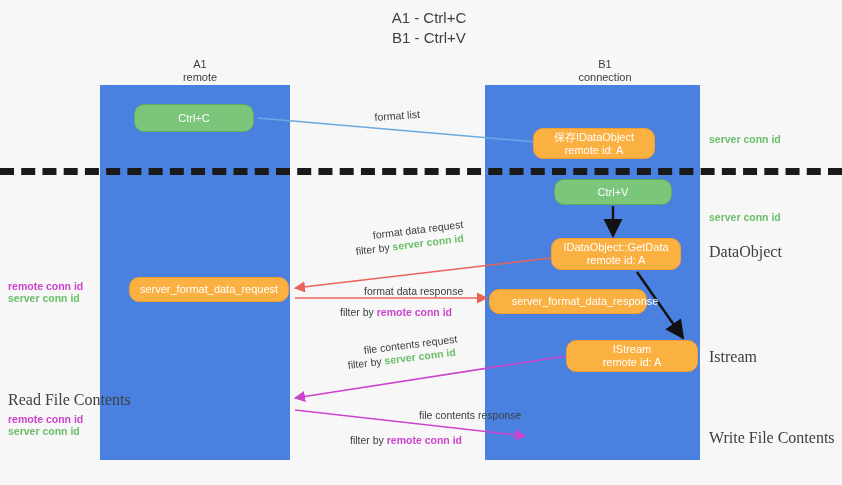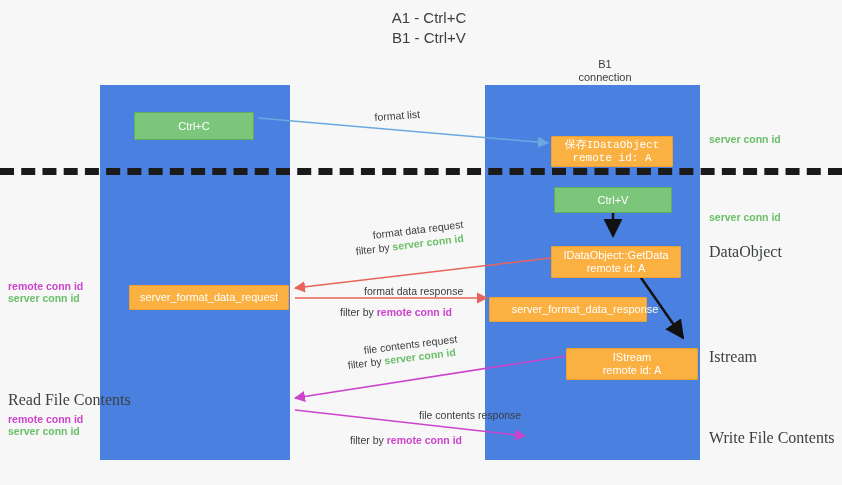--- a/index.html
+++ b/index.html
@@ -29,22 +29,21 @@
   
   .lane{background:#4a80e0;}
 
   
   .box{
     box-sizing:border-box;
     display:flex;align-items:center;justify-content:center;
     text-align:center;color:#ffffff;
     font-size:11px;line-height:13px;
     white-space:pre-line;
-    border-radius:1px;
-    margin-top:8px;
+    border-radius:10px;
   }
   .box.green{background:#7bc67b;border:1px solid #5fae5f;}
   .box.orange{background:#fbb042;border:1px solid #f0a030;}
 
   
   .elabel{
     font-size:10.5px;line-height:15px;color:#3c4043;
     white-space:nowrap;
   }
   .elabel .green{color:#6abf69;font-weight:bold;}
@@ -64,20 +63,22 @@
   svg.overlay{position:absolute;left:0;top:0;width:842px;height:485px;pointer-events:none;}
 </style>
 </head>
 <body>
 
 <div id="stage">
 
   <div class="abs" id="title">A1 - Ctrl+C
 B1 - Ctrl+V</div>
 
+  <div class="abs lane-head" style="left:140px;top:58px;width:120px;">A1
+remote</div>
   <div class="abs lane-head" style="left:540px;top:58px;width:130px;">B1
 connection</div>
 
   <div class="abs lane" style="left:100px;top:85px;width:190px;height:375px;"></div>
   <div class="abs lane" style="left:485px;top:85px;width:215px;height:375px;"></div>
 
   <svg class="overlay">
     <defs>
       <marker id="ah-blue" viewBox="0 0 10 10" refX="9" refY="5" markerWidth="7" markerHeight="7" orient="auto-start-reverse">
         <path d="M0,0 L10,5 L0,10 z" fill="#6aa9e0"></path>
@@ -109,21 +110,21 @@
     <line x1="566" y1="356" x2="295" y2="398" stroke="#cc44cc" stroke-width="1.6" marker-end="url(#ah-magenta)"></line>
 
     <line x1="295" y1="410" x2="525" y2="436" stroke="#cc44cc" stroke-width="1.6" marker-end="url(#ah-magenta)"></line>
   </svg>
 
   <div class="abs box green" style="left:134px;top:104px;width:120px;height:28px;">Ctrl+C</div>
 
   <div class="abs box orange" style="left:129px;top:277px;width:160px;height:25px;">server_format_data_request</div>
 
 
-  <div class="abs box orange" style="left:551px;top:128px;width:122px;height:31px;font-family:Liberation Mono, monospace;">保存IDataObject
+  <div class="abs box orange" style="left:533px;top:128px;width:122px;height:31px;">保存IDataObject
 remote id: A</div>
 
   <div class="abs box green" style="left:554px;top:179px;width:118px;height:26px;">Ctrl+V</div>
 
   <div class="abs box orange" style="left:551px;top:238px;width:130px;height:32px;">IDataObject::GetData
 remote id: A</div>
 
   <div class="abs box orange" style="left:566px;top:340px;width:132px;height:32px;">IStream
 remote id: A</div>
 

